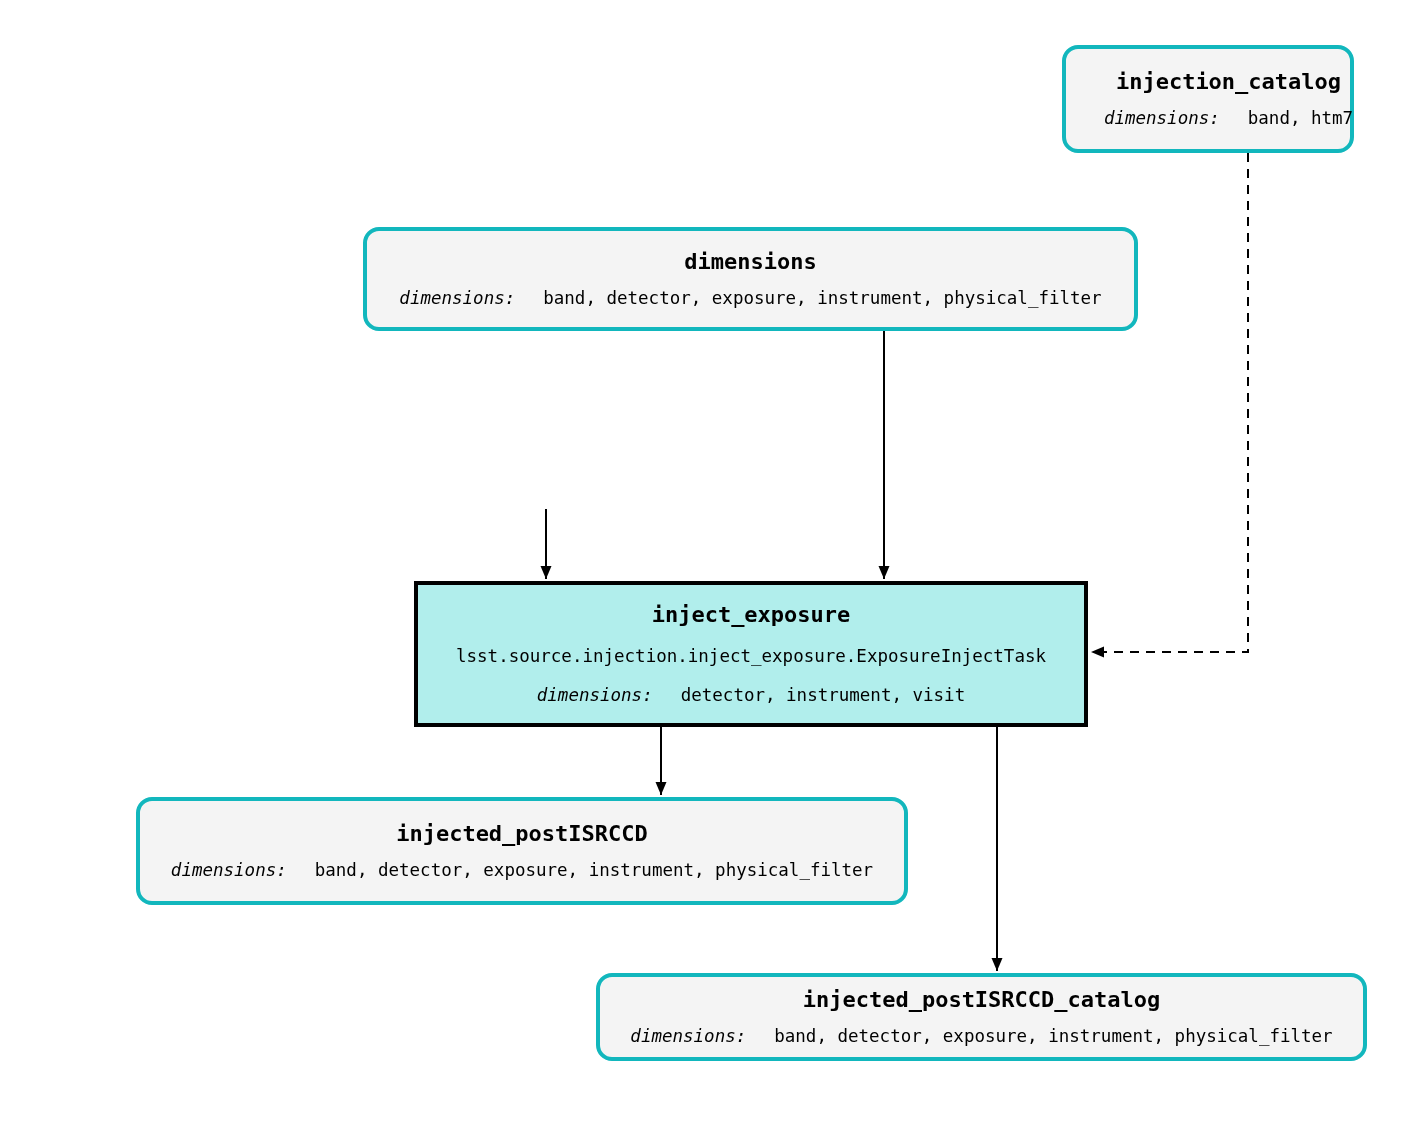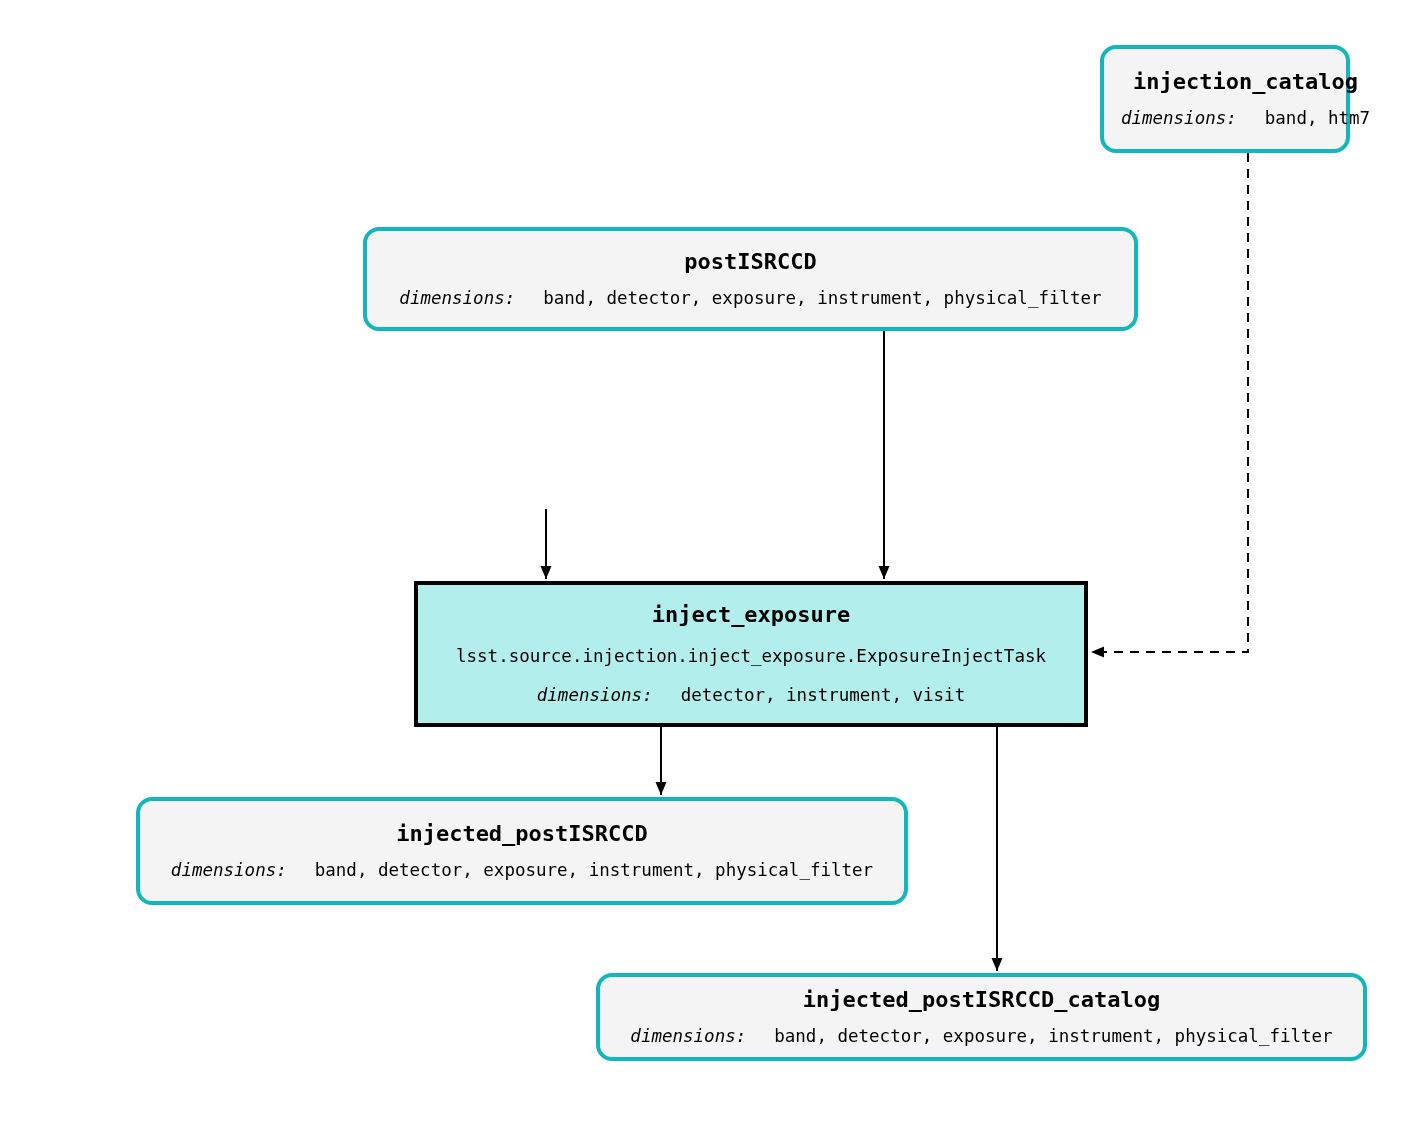--- a/index.html
+++ b/index.html
@@ -77,27 +77,27 @@
         <path d="M0,0.5 L13,6 L0,11.5 Z" fill="#000"></path>
       </marker>
     </defs>
     <line x1="884" y1="331" x2="884" y2="579" stroke="#000" stroke-width="2" marker-end="url(#arrow)"></line>
     <line x1="546" y1="509" x2="546" y2="579" stroke="#000" stroke-width="2" marker-end="url(#arrow)"></line>
     <polyline points="1248,153 1248,652 1091,652" fill="none" stroke="#000" stroke-width="2" stroke-dasharray="9 7" marker-end="url(#arrow)"></polyline>
     <line x1="661" y1="727" x2="661" y2="795" stroke="#000" stroke-width="2" marker-end="url(#arrow)"></line>
     <line x1="997" y1="727" x2="997" y2="971" stroke="#000" stroke-width="2" marker-end="url(#arrow)"></line>
   </svg>
 
-  <div class="node dataset" style="left:1100px;top:45px;width:250px;height:108px;padding-left:41px;">
+  <div class="node dataset" style="left:1062px;top:45px;width:292px;height:108px;padding-left:41px;">
     <div class="title">injection_catalog</div>
     <div class="dims"><span class="label">dimensions:</span><span>band, htm7</span></div>
   </div>
 
   <div class="node dataset" style="left:363px;top:227px;width:775px;height:104px;">
-    <div class="title">postISRCCD</div>
+    <div class="title">dimensions</div>
     <div class="dims"><span class="label">dimensions:</span><span>band, detector, exposure, instrument, physical_filter</span></div>
   </div>
 
 
   <div class="node task" style="left:414px;top:581px;width:674px;height:146px;">
     <div class="title">inject_exposure</div>
     <div class="task-class">lsst.source.injection.inject_exposure.ExposureInjectTask</div>
     <div class="dims"><span class="label">dimensions:</span><span>detector, instrument, visit</span></div>
   </div>
 

